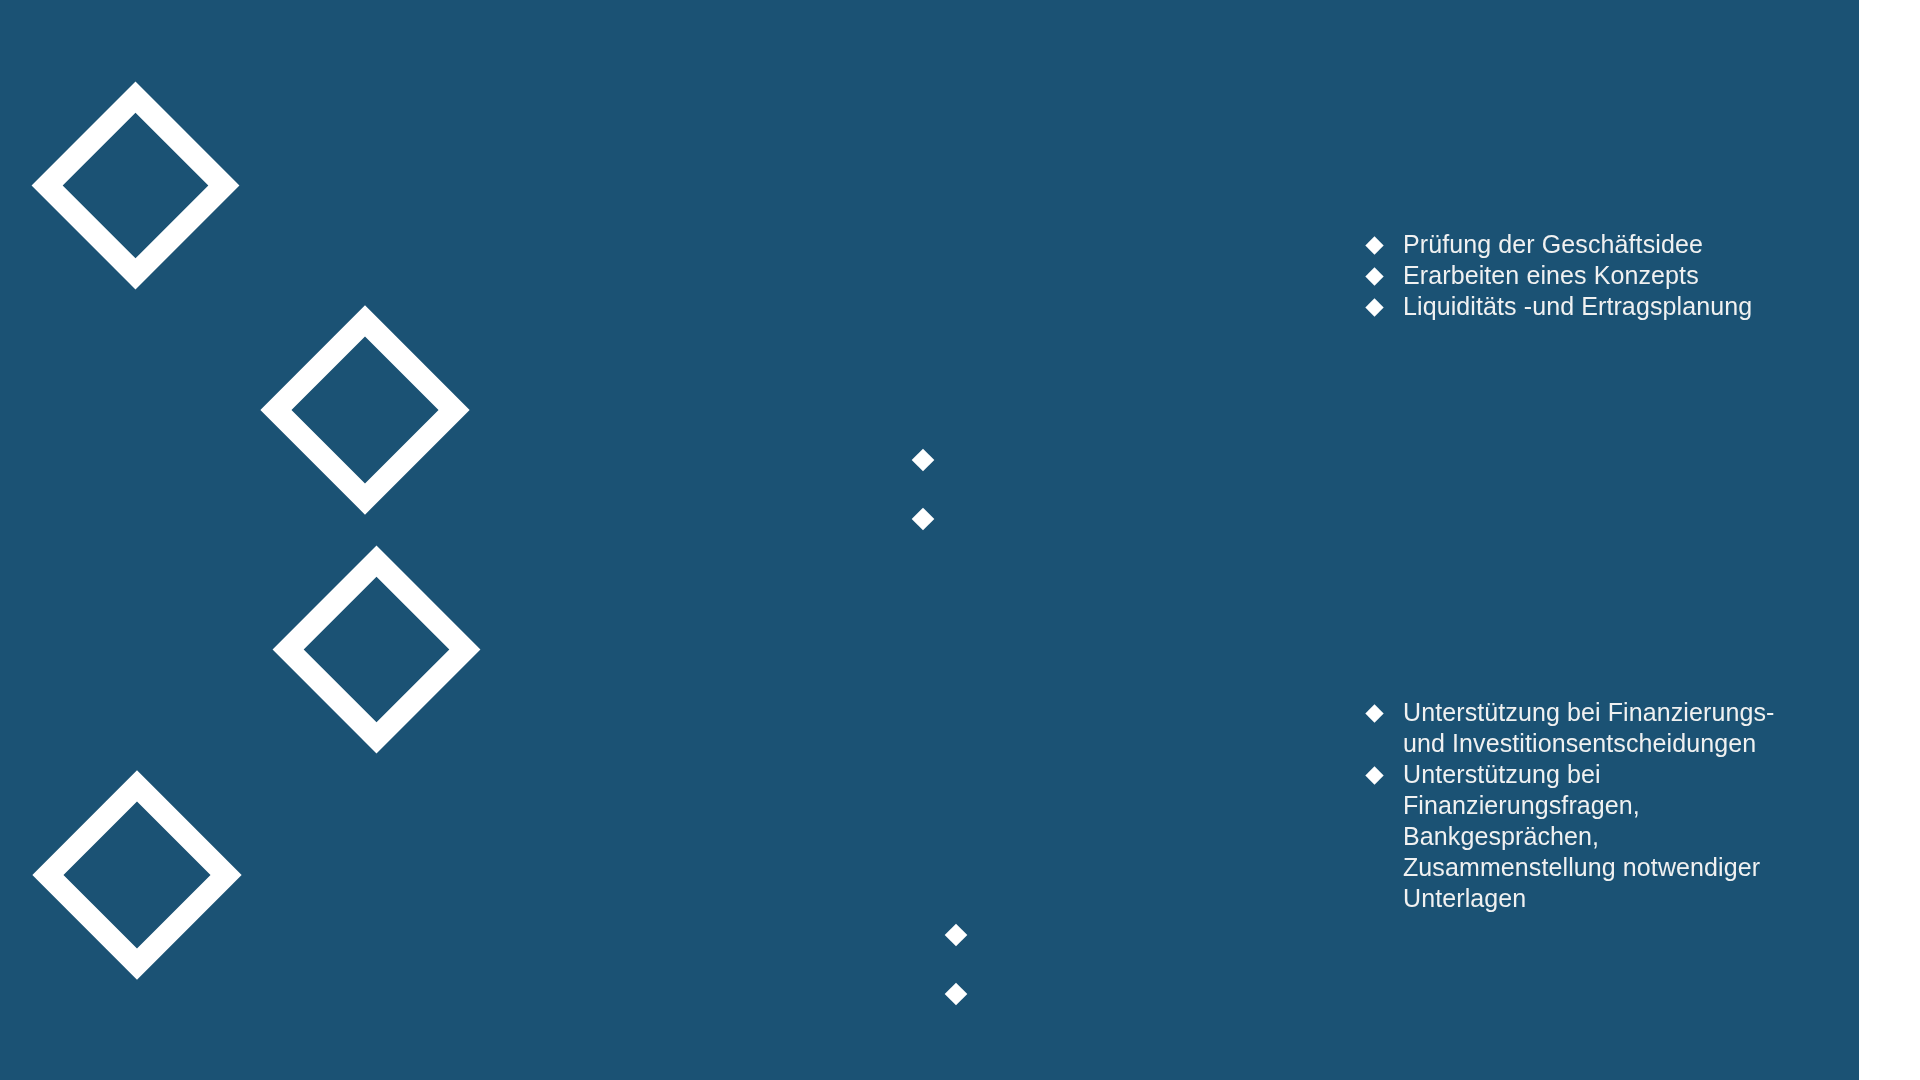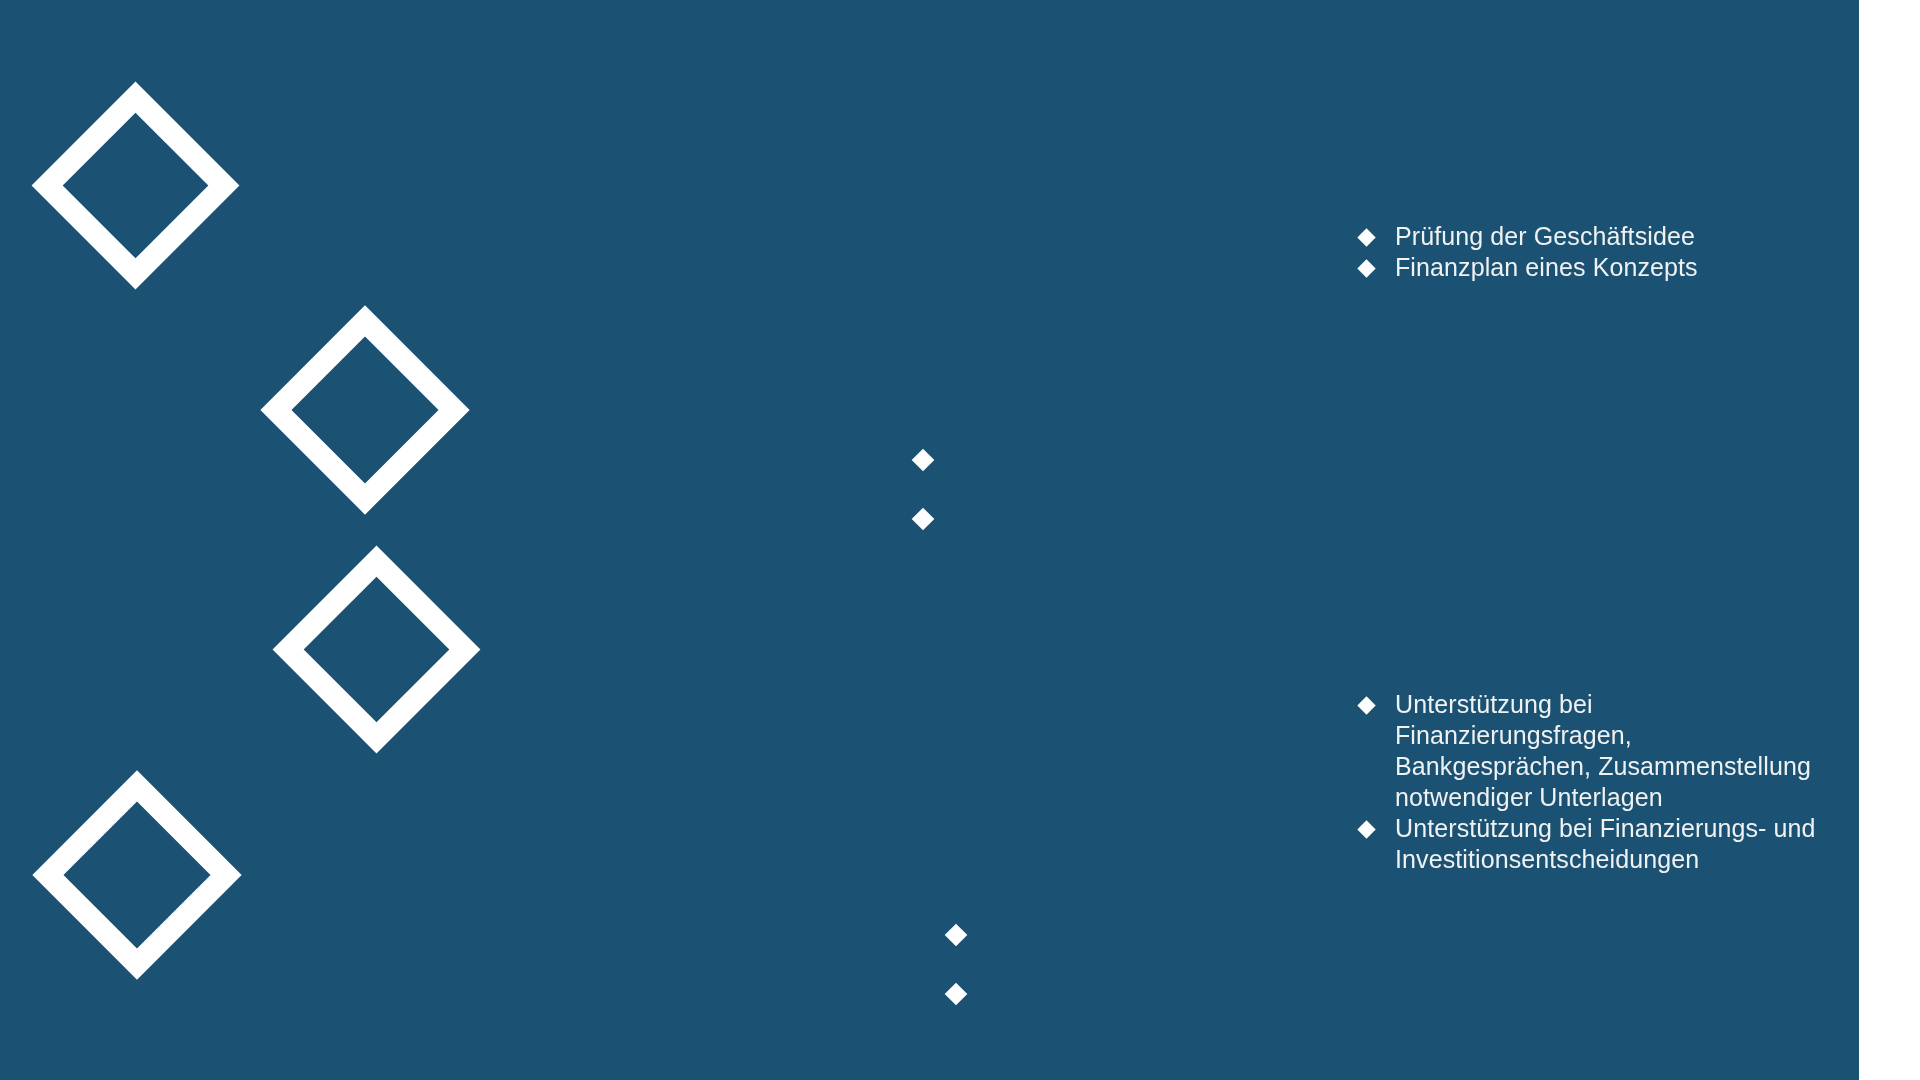--- a/index.html
+++ b/index.html
@@ -63,21 +63,21 @@
     color: #f0f1f1;
     font-size: 25px;
     line-height: 31px;
     letter-spacing: 0.1px;
   }
   #text-block-1 { left: 1352px; top: 213px; width: 470px; }
   #text-block-2 { left: 1352px; top: 681px; width: 480px; }
 
   .bullet-list {
     list-style: none;
-    margin: 8px;
+    margin: 16px;
     padding: 0;
   }
   .bullet-item {
     position: relative;
     padding-left: 35px;
     margin: 0;
   }
   .bullet-item .marker {
     position: absolute;
     left: 0;
@@ -109,31 +109,35 @@
   <div class="bullet-diamond bd4"></div>
 
   <div class="text-block" id="text-block-1">
     <ul class="bullet-list">
       <li class="bullet-item">
         <span class="marker"></span>
         <span class="label">Prüfung der Geschäftsidee</span>
       </li>
       <li class="bullet-item">
         <span class="marker"></span>
-        <span class="label">Finanzplan eines Konzepts</span>
+        <span class="label">Erarbeiten eines Konzepts</span>
+      </li>
+      <li class="bullet-item">
+        <span class="marker"></span>
+        <span class="label">Liquiditäts -und Ertragsplanung</span>
       </li>
     </ul>
   </div>
 
   <div class="text-block" id="text-block-2">
     <ul class="bullet-list">
       <li class="bullet-item">
         <span class="marker"></span>
-        <span class="label">Unterstützung bei Finanzierungsfragen, Bankgesprächen, Zusammenstellung notwendiger Unterlagen</span>
+        <span class="label">Unterstützung bei Finanzierungs- und Investitionsentscheidungen</span>
       </li>
       <li class="bullet-item">
         <span class="marker"></span>
-        <span class="label">Unterstützung bei Finanzierungs- und Investitionsentscheidungen</span>
+        <span class="label">Unterstützung bei Finanzierungsfragen, Bankgesprächen, Zusammenstellung notwendiger Unterlagen</span>
       </li>
     </ul>
   </div>
 
 </div>
 
 </body></html>

